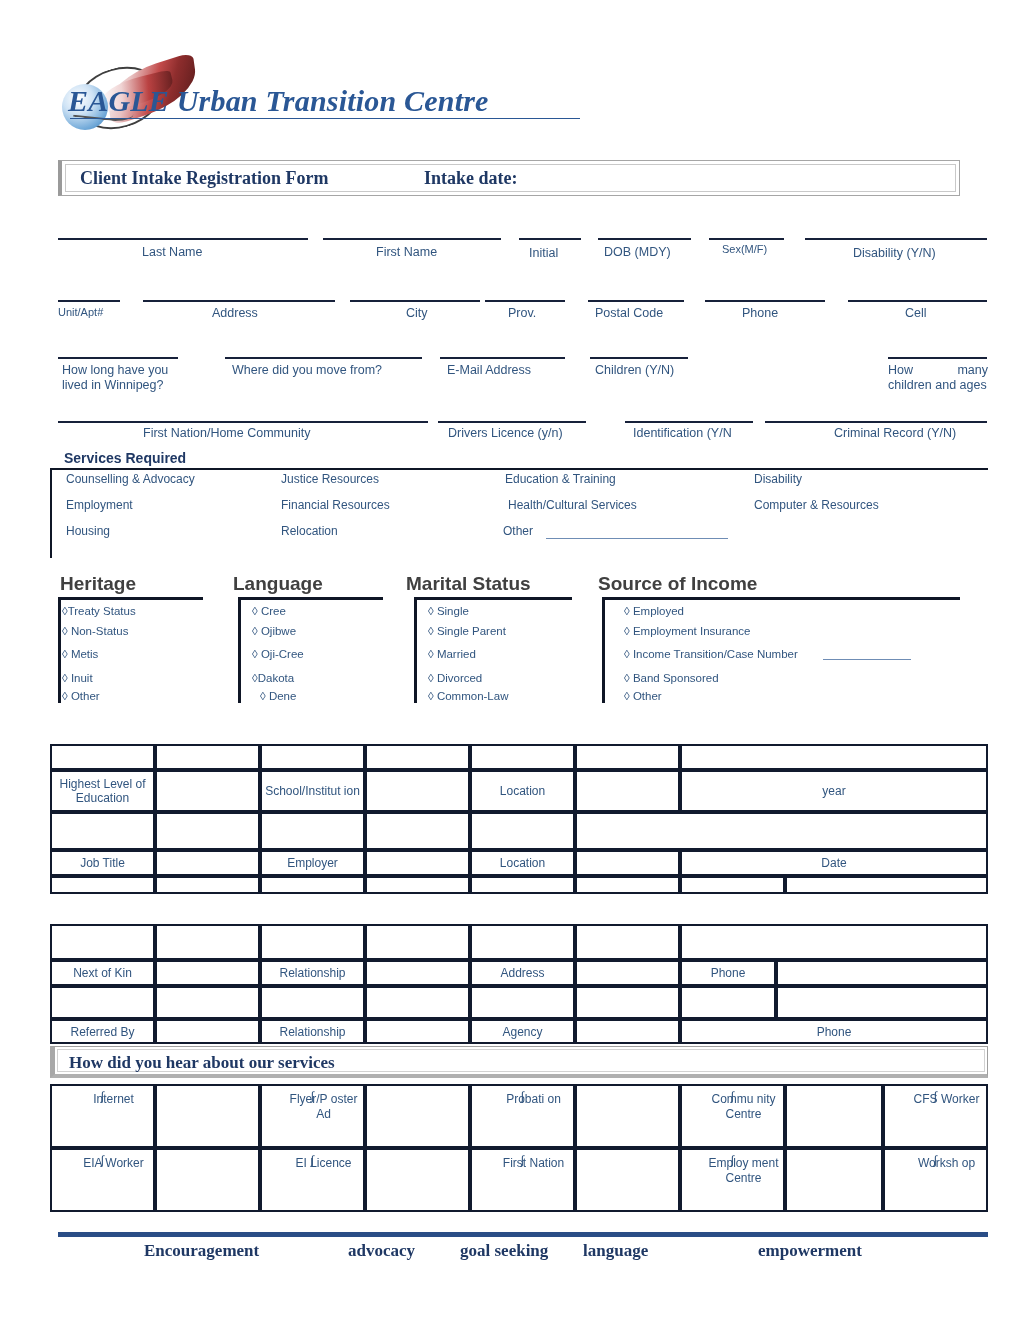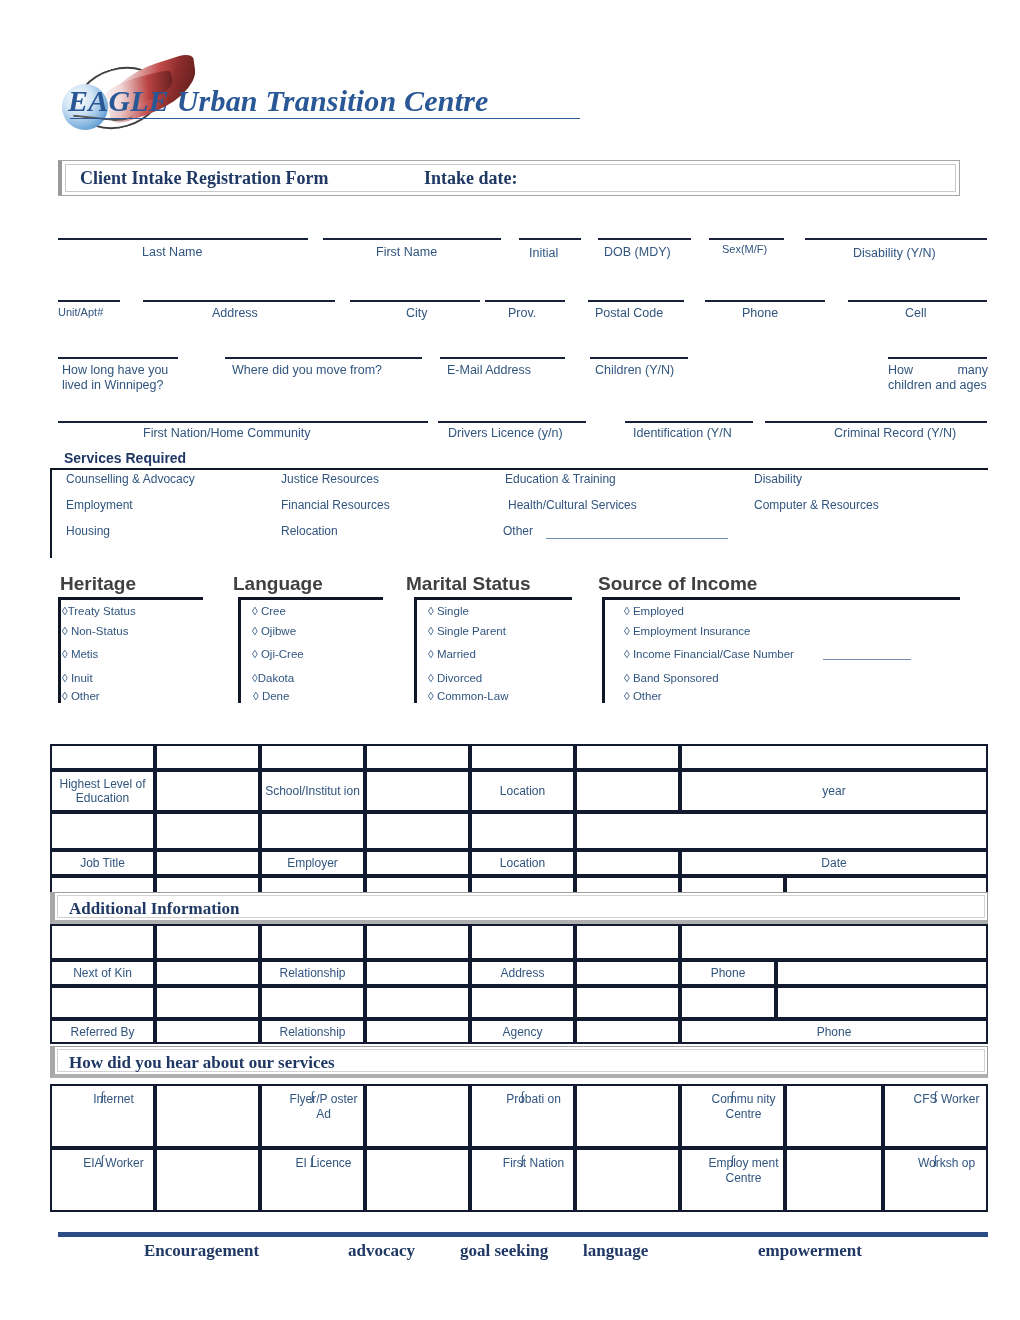--- a/index.html
+++ b/index.html
@@ -245,35 +245,35 @@
   <div class="cat-item" style="left:62px;top:648px;">◊ Metis</div>
   <div class="cat-item" style="left:62px;top:672px;">◊ Inuit</div>
   <div class="cat-item" style="left:62px;top:690px;">◊ Other</div>
 
   <div class="cat-title" style="left:233px;top:573px;">Language</div>
   <div class="cat-box" style="left:238px;top:597px;width:145px;height:106px;"></div>
   <div class="cat-item" style="left:252px;top:605px;">◊ Cree</div>
   <div class="cat-item" style="left:252px;top:625px;">◊ Ojibwe</div>
   <div class="cat-item" style="left:252px;top:648px;">◊ Oji-Cree</div>
   <div class="cat-item" style="left:252px;top:672px;">◊Dakota</div>
-  <div class="cat-item" style="left:253px;top:690px;">◊ Dene</div>
+  <div class="cat-item" style="left:260px;top:690px;">◊ Dene</div>
 
   <div class="cat-title" style="left:406px;top:573px;">Marital Status</div>
   <div class="cat-box" style="left:414px;top:597px;width:158px;height:106px;"></div>
   <div class="cat-item" style="left:428px;top:605px;">◊ Single</div>
   <div class="cat-item" style="left:428px;top:625px;">◊ Single Parent</div>
   <div class="cat-item" style="left:428px;top:648px;">◊ Married</div>
   <div class="cat-item" style="left:428px;top:672px;">◊ Divorced</div>
   <div class="cat-item" style="left:428px;top:690px;">◊ Common-Law</div>
 
   <div class="cat-title" style="left:598px;top:573px;">Source of Income</div>
   <div class="cat-box" style="left:602px;top:597px;width:358px;height:106px;"></div>
   <div class="cat-item" style="left:624px;top:605px;">◊ Employed</div>
   <div class="cat-item" style="left:624px;top:625px;">◊ Employment Insurance</div>
-  <div class="cat-item" style="left:624px;top:648px;">◊ Income Financial/Case Number</div>
+  <div class="cat-item" style="left:624px;top:648px;">◊ Income Transition/Case Number</div>
   <div class="cat-line" style="left:823px;top:659px;width:88px;"></div>
   <div class="cat-item" style="left:624px;top:672px;">◊ Band Sponsored</div>
   <div class="cat-item" style="left:624px;top:690px;">◊ Other</div>
 
 
   <div class="gtable" style="left:50px;top:744px;width:938px;height:150px;">
 
     <div class="gcell" style="left:0px;top:0px;width:105px;height:26px;"></div>
     <div class="gcell" style="left:105px;top:0px;width:105px;height:26px;"></div>
     <div class="gcell" style="left:210px;top:0px;width:105px;height:26px;"></div>
@@ -324,24 +324,20 @@
     <div class="gcell" style="left:0px;top:132px;width:105px;height:18px;"></div>
     <div class="gcell" style="left:105px;top:132px;width:105px;height:18px;"></div>
     <div class="gcell" style="left:210px;top:132px;width:105px;height:18px;"></div>
     <div class="gcell" style="left:315px;top:132px;width:105px;height:18px;"></div>
     <div class="gcell" style="left:420px;top:132px;width:105px;height:18px;"></div>
     <div class="gcell" style="left:525px;top:132px;width:105px;height:18px;"></div>
     <div class="gcell" style="left:630px;top:132px;width:105px;height:18px;"></div>
     <div class="gcell" style="left:735px;top:132px;width:203px;height:18px;"></div>
   </div>
 
-  <div class="sec-band" style="left:50px;top:892px;width:938px;height:32px;">
-    <div class="bandinner"></div>
-    <div class="bandtext">Additional Information</div>
-  </div>
 
   <div class="gtable" style="left:50px;top:924px;width:938px;height:120px;">
 
     <div class="gcell" style="left:0px;top:0px;width:105px;height:36px;"></div>
     <div class="gcell" style="left:105px;top:0px;width:105px;height:36px;"></div>
     <div class="gcell" style="left:210px;top:0px;width:105px;height:36px;"></div>
     <div class="gcell" style="left:315px;top:0px;width:105px;height:36px;"></div>
     <div class="gcell" style="left:420px;top:0px;width:105px;height:36px;"></div>
     <div class="gcell" style="left:525px;top:0px;width:105px;height:36px;"></div>
     <div class="gcell" style="left:630px;top:0px;width:308px;height:36px;"></div>

